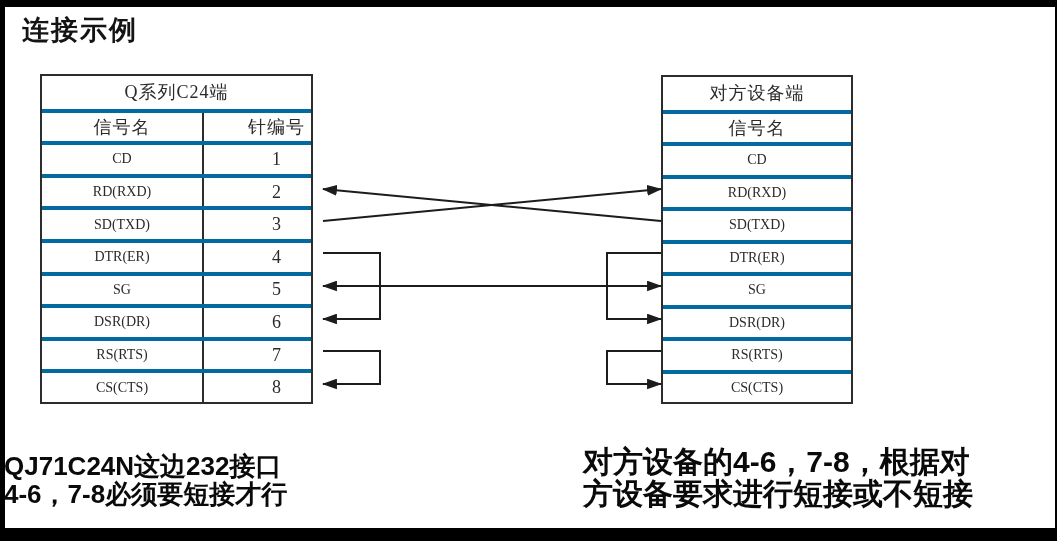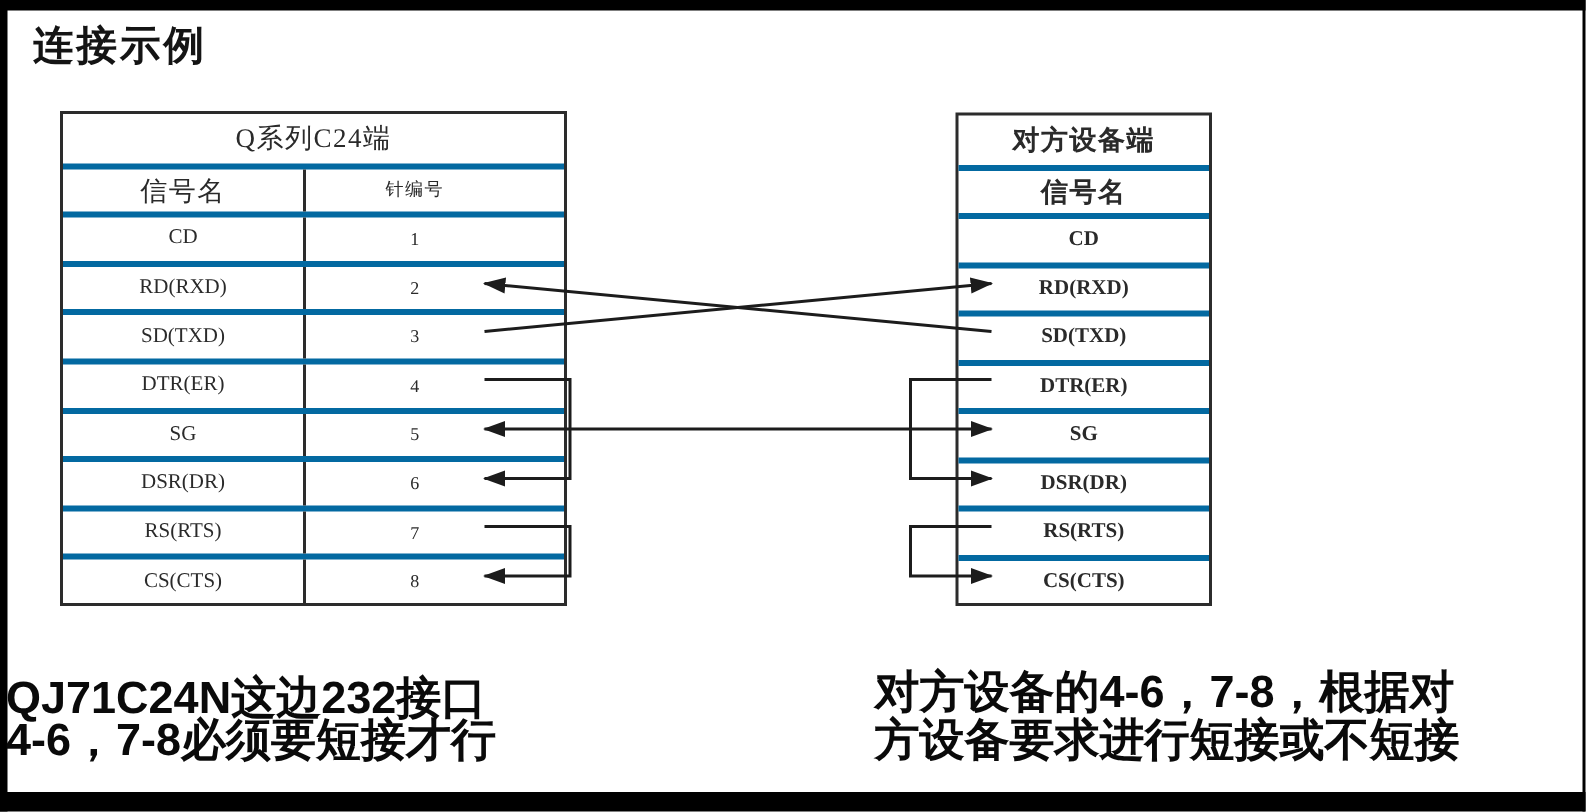--- a/index.html
+++ b/index.html
@@ -23,52 +23,52 @@
     font-size:27px; font-weight:600; color:#141414;
     letter-spacing:2px;
     text-align:right;
   }
 
   
   .wtable {
     position:absolute; background:#fff;
     border:2px solid #2c2c2c;
   }
-  .left-table  { left:40px;  top:74px;  width:338px; }
-  .right-table { left:637px; top:75px;  width:171px;font-weight:bold; }
+  .left-table  { left:40px;  top:74px;  width:273px; }
+  .right-table { left:661px; top:75px;  width:192px; }
 
   .t-row {
     display:flex; align-items:stretch;
     height:32.6px; border-top:4px solid #0369a1;
   }
   .right-table .t-row { height:32.5px; }
   .t-row:first-child { border-top:none; }
   .t-cell {
     display:flex; align-items:center; justify-content:center;
     font-size:14px; color:#2a2a2a; flex:1 1 auto;
     white-space:nowrap;
   }
   .cjk { font-size:18px; letter-spacing:1px; }
   .sig-col { width:160px; flex:0 0 160px; }
-  .pin-col { width:119px; flex:0 0 119px; border-left:2px solid #2c2c2c; font-size:12px;padding-left:28px; }
+  .pin-col { width:119px; flex:0 0 119px; border-left:2px solid #2c2c2c; font-size:18px;padding-left:28px; }
 
   
   .wires {
     position:absolute; left:0; top:0; width:1057px; height:541px;
     pointer-events:none;
   }
   .wire { stroke:#1c1c1c; stroke-width:2; fill:none; }
   .ah   { fill:#1c1c1c; stroke:none; }
 
   
   .note {
     position:absolute; font-family:"Liberation Sans", sans-serif;
     font-weight:bold; color:#0a0a0a; white-space:nowrap;
   }
-  .note-left  { left:4px;  top:452px; font-size:30px; line-height:28px; }
+  .note-left  { left:4px;  top:452px; font-size:26px; line-height:28px; }
   .note-right { left:583px; top:446px; font-size:30px; line-height:32px; }
 </style>
 </head>
 <body>
 
 <div class="bar bar-top"></div>
 <div class="bar bar-bottom"></div>
 <div class="bar bar-left"></div>
 <div class="bar bar-right"></div>
 

